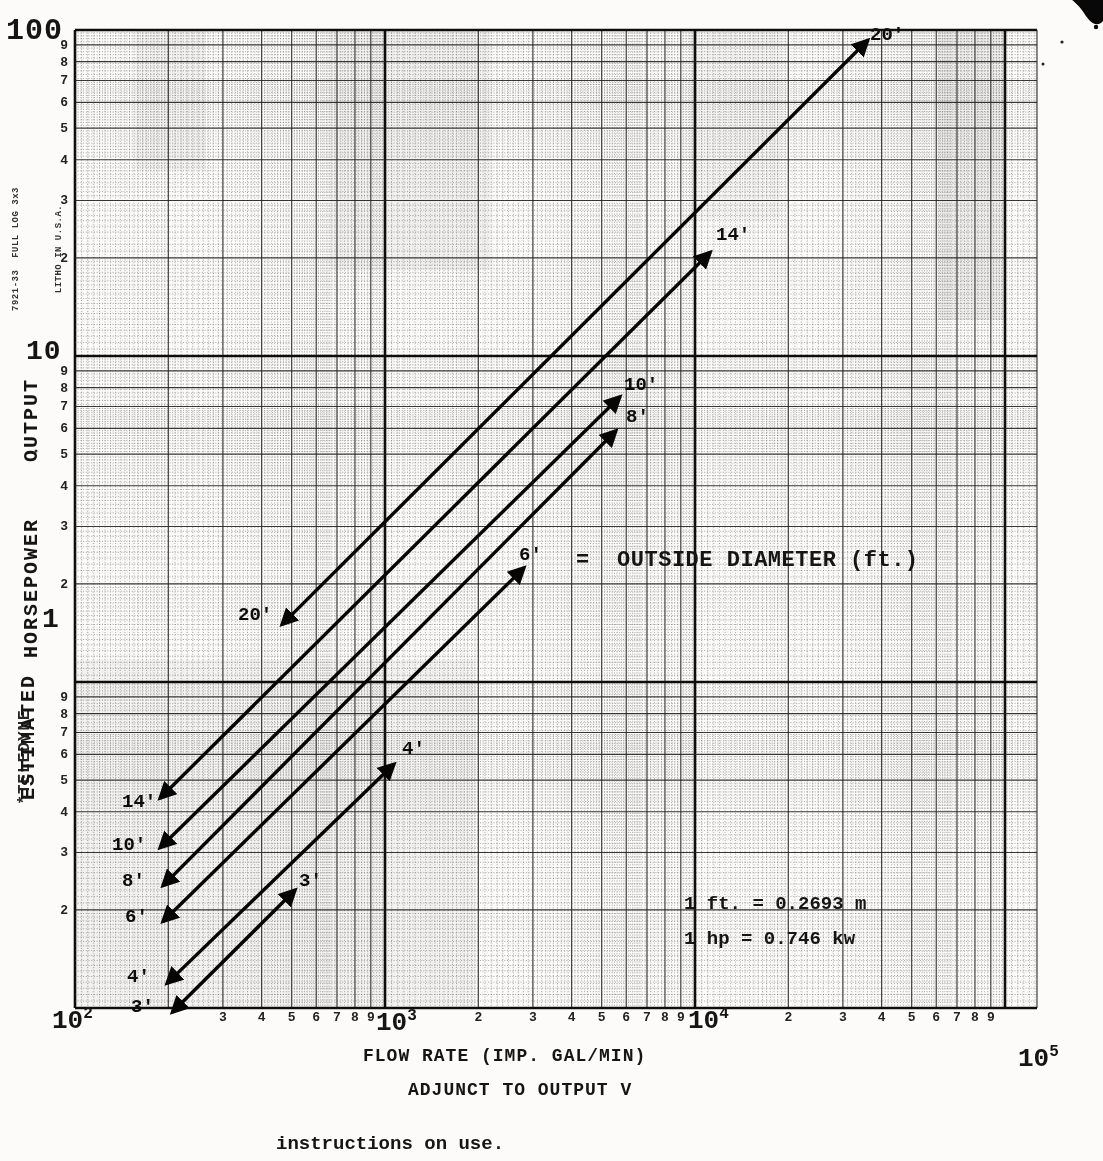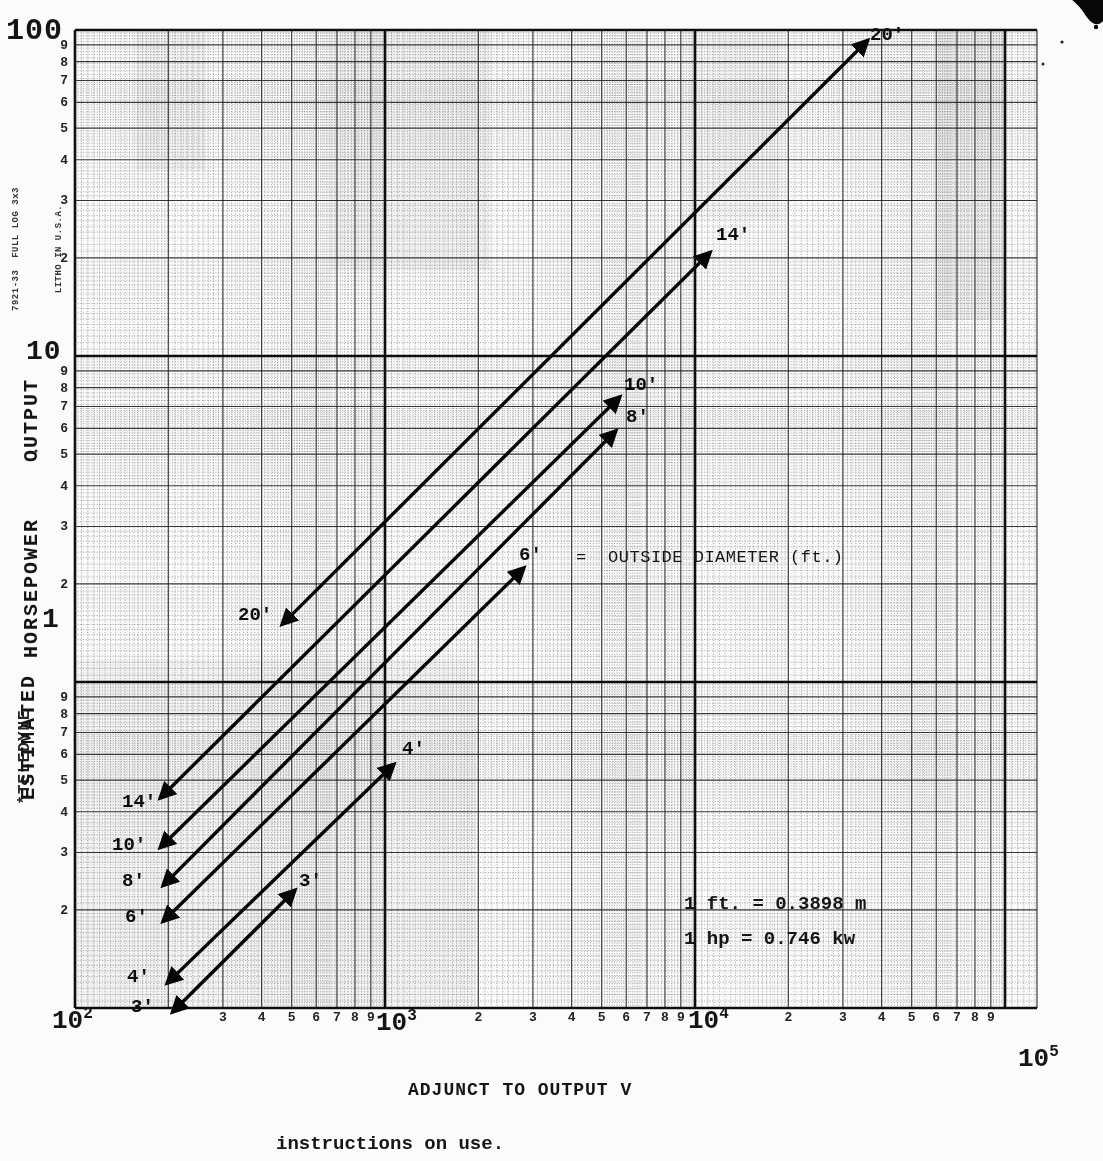--- a/index.html
+++ b/index.html
@@ -14,21 +14,21 @@
   .ytick{font-weight:700;letter-spacing:1px;font-family:Liberation Mono, monospace;}
   .xtick{font-size:26px;font-weight:700;}
   .xtick .exp{font-size:16px;position:relative;top:-10px;}
   .slabel{position:absolute;font-size:19px;font-weight:700;white-space:pre;color:#0c0c0c;}
   .xdig{position:absolute;font-size:13px;font-weight:700;transform:translateX(-50%);color:#222;}
   .ydig{position:absolute;font-size:13px;font-weight:700;transform:translateX(-100%);color:#222;}
   .rot{position:absolute;transform:translate(-50%,-50%) rotate(-90deg);transform-origin:center;white-space:pre;}
   .ylabel-word{font-size:20px;font-weight:600;letter-spacing:2px;}
   .stamp{font-size:16px;font-weight:700;letter-spacing:1px;opacity:.92;}
   .printnote{font-size:9px;letter-spacing:.5px;color:#333;text-align:center;line-height:1.6;font-weight:600;}
-  .legend{font-size:17px;font-weight:400;letter-spacing:.5px;}
+  .legend{font-size:22px;font-weight:700;letter-spacing:.5px;}
   .conv{font-size:19px;font-weight:600;white-space:pre;}
   .caption{font-size:18px;font-weight:600;letter-spacing:1px;white-space:pre;}
   .note{font-size:19px;font-weight:600;white-space:pre;}
   .band{position:absolute;background:#000;pointer-events:none;}
   .speckle{
     position:absolute;left:75px;top:30px;width:962px;height:978px;
     background-image:radial-gradient(rgba(0,0,0,.25) .5px, transparent .8px);
     background-size:5px 4px;opacity:.38;pointer-events:none;
   }
 </style>
@@ -674,19 +674,20 @@
 
   <div class="rot stamp" style="left:25px;top:757px;">*TELEDYNE</div>
 
   <div class="rot printnote" style="left:38px;top:249px;">
     <div>7921-33  FULL LOG 3x3</div>
     <div>LITHO IN U.S.A.</div>
   </div>
 
   <div class="abs legend" style="left:576px;top:548px;">=  OUTSIDE DIAMETER (ft.)</div>
 
-  <div class="abs conv" style="left:684px;top:893px;">1 ft. = 0.3898 m</div>
+  <div class="abs conv" style="left:684px;top:893px;">1 ft. = 0.2693 m</div>
   <div class="abs conv" style="left:684px;top:928px;">1 hp = 0.746 kw</div>
 
+  <div class="abs caption" style="left:363px;top:1046px;">FLOW RATE (IMP. GAL/MIN)</div>
   <div class="abs caption" style="left:408px;top:1080px;">ADJUNCT TO OUTPUT V</div>
   <div class="abs note" style="left:276px;top:1133px;">instructions on use.</div>
 
 </div>
 
 </body></html>

